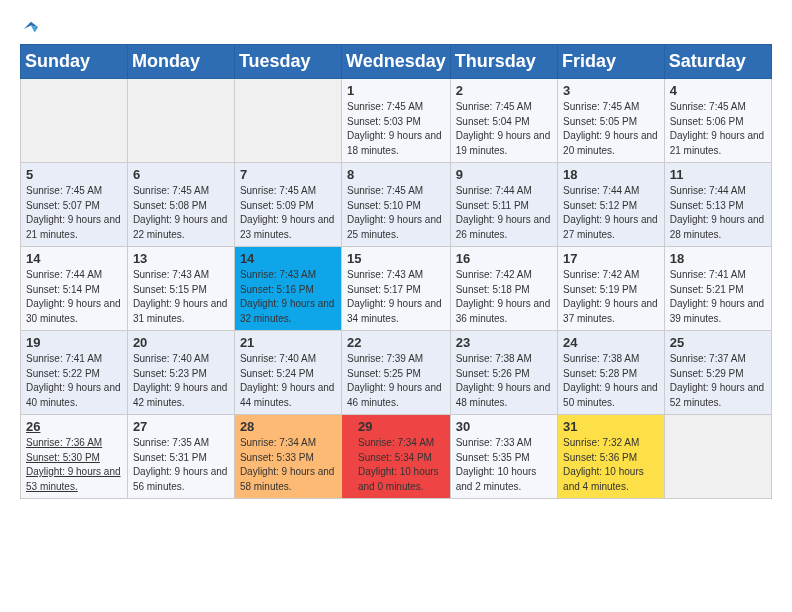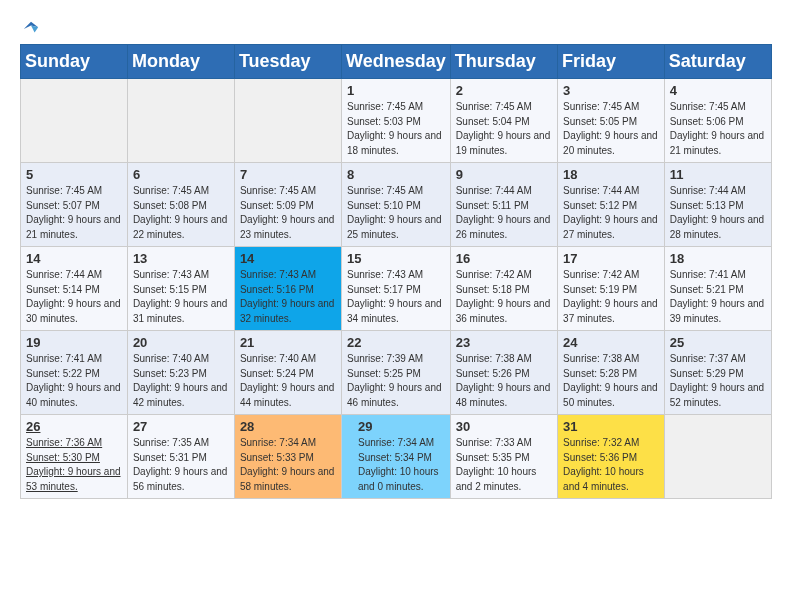--- a/index.html
+++ b/index.html
@@ -247,21 +247,21 @@
           <div class="day-info">Sunrise: 7:36 AM<br>Sunset: 5:30 PM<br>Daylight: 9 hours and 53 minutes.</div>
         </td>
         <td style="background: rgb(245, 247, 252);">
           <span class="day-num">27</span>
           <div class="day-info">Sunrise: 7:35 AM<br>Sunset: 5:31 PM<br>Daylight: 9 hours and 56 minutes.</div>
         </td>
         <td style="background: #fdba74;">
           <span class="day-num">28</span>
           <div class="day-info">Sunrise: 7:34 AM<br>Sunset: 5:33 PM<br>Daylight: 9 hours and 58 minutes.</div>
         </td>
-        <td style="background: #7dd3fc; padding-left: 16px;">
+        <td style="background: #ef4444; padding-left: 16px;">
           <span class="day-num">29</span>
           <div class="day-info">Sunrise: 7:34 AM<br>Sunset: 5:34 PM<br>Daylight: 10 hours and 0 minutes.</div>
         </td>
         <td style="background: rgb(245, 247, 252);">
           <span class="day-num">30</span>
           <div class="day-info">Sunrise: 7:33 AM<br>Sunset: 5:35 PM<br>Daylight: 10 hours and 2 minutes.</div>
         </td>
         <td style="background: #fde047;">
           <span class="day-num">31</span>
           <div class="day-info">Sunrise: 7:32 AM<br>Sunset: 5:36 PM<br>Daylight: 10 hours and 4 minutes.</div>

